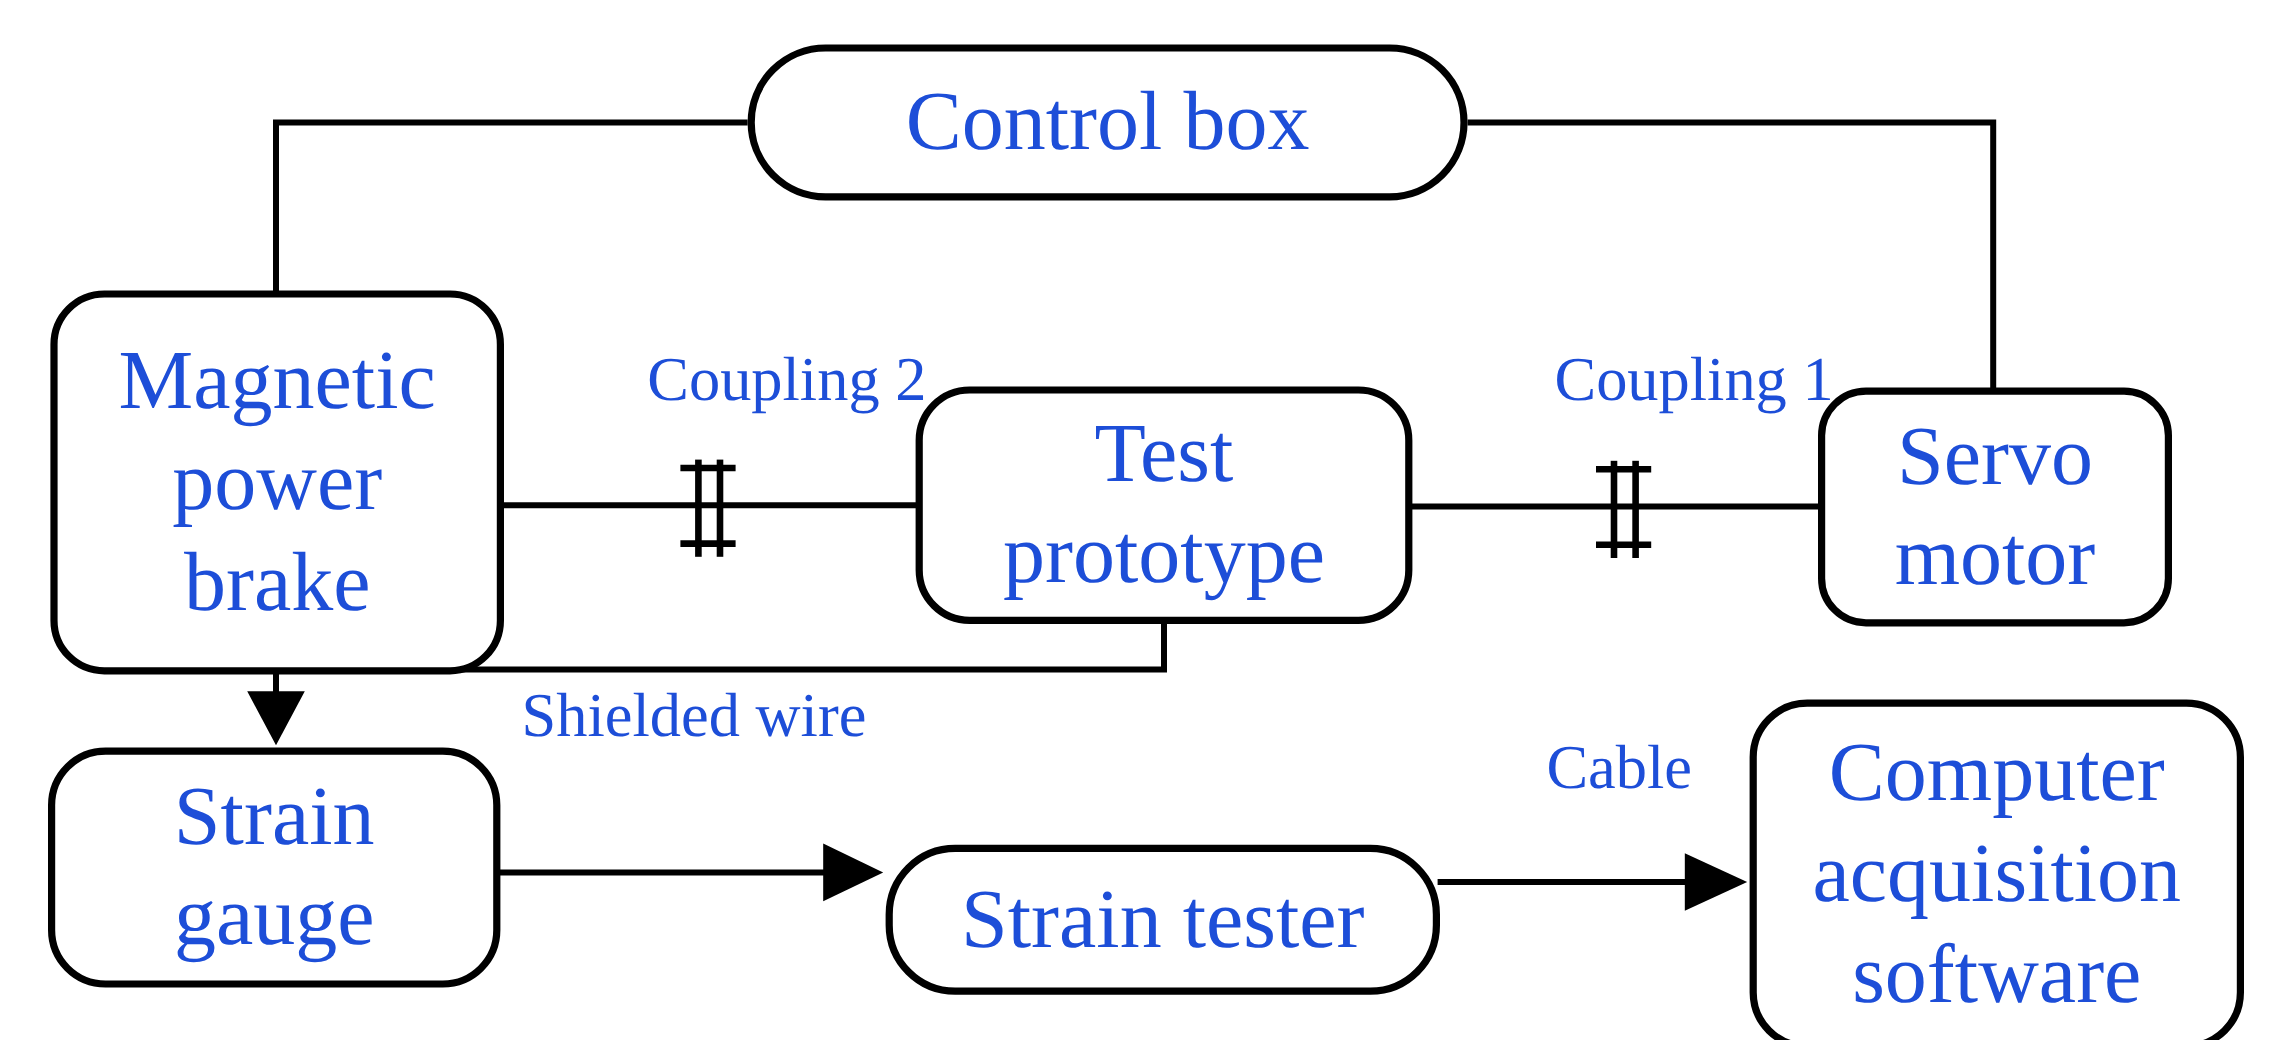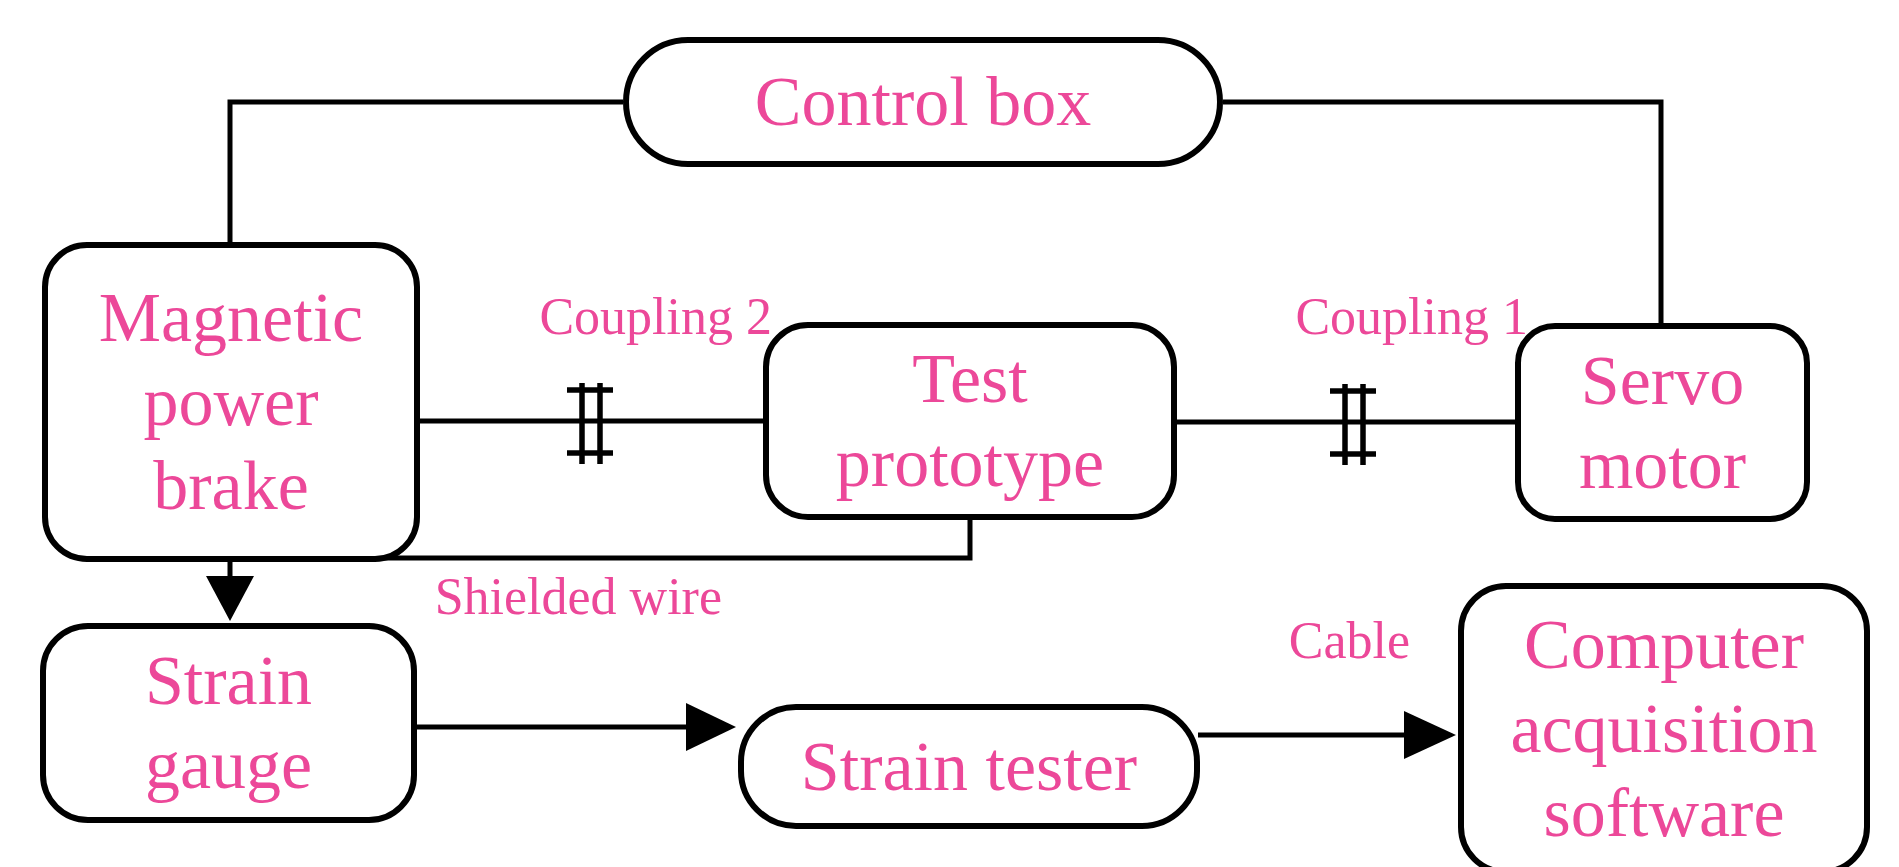--- a/index.html
+++ b/index.html
@@ -6,21 +6,21 @@
     margin: 0;
     padding: 0;
     background: #ffffff;
   }
   #canvas {
     position: relative;
     width: 1899px;
     height: 867px;
     background: #ffffff;
     font-family: "Liberation Serif", "DejaVu Serif", serif;
-    color: #ec4899;
+    color: #1d4ed8;
     overflow: hidden;
   }
   #connector-layer {
     position: absolute;
     left: 0;
     top: 0;
     width: 1899px;
     height: 867px;
   }
   #connector-layer path {

